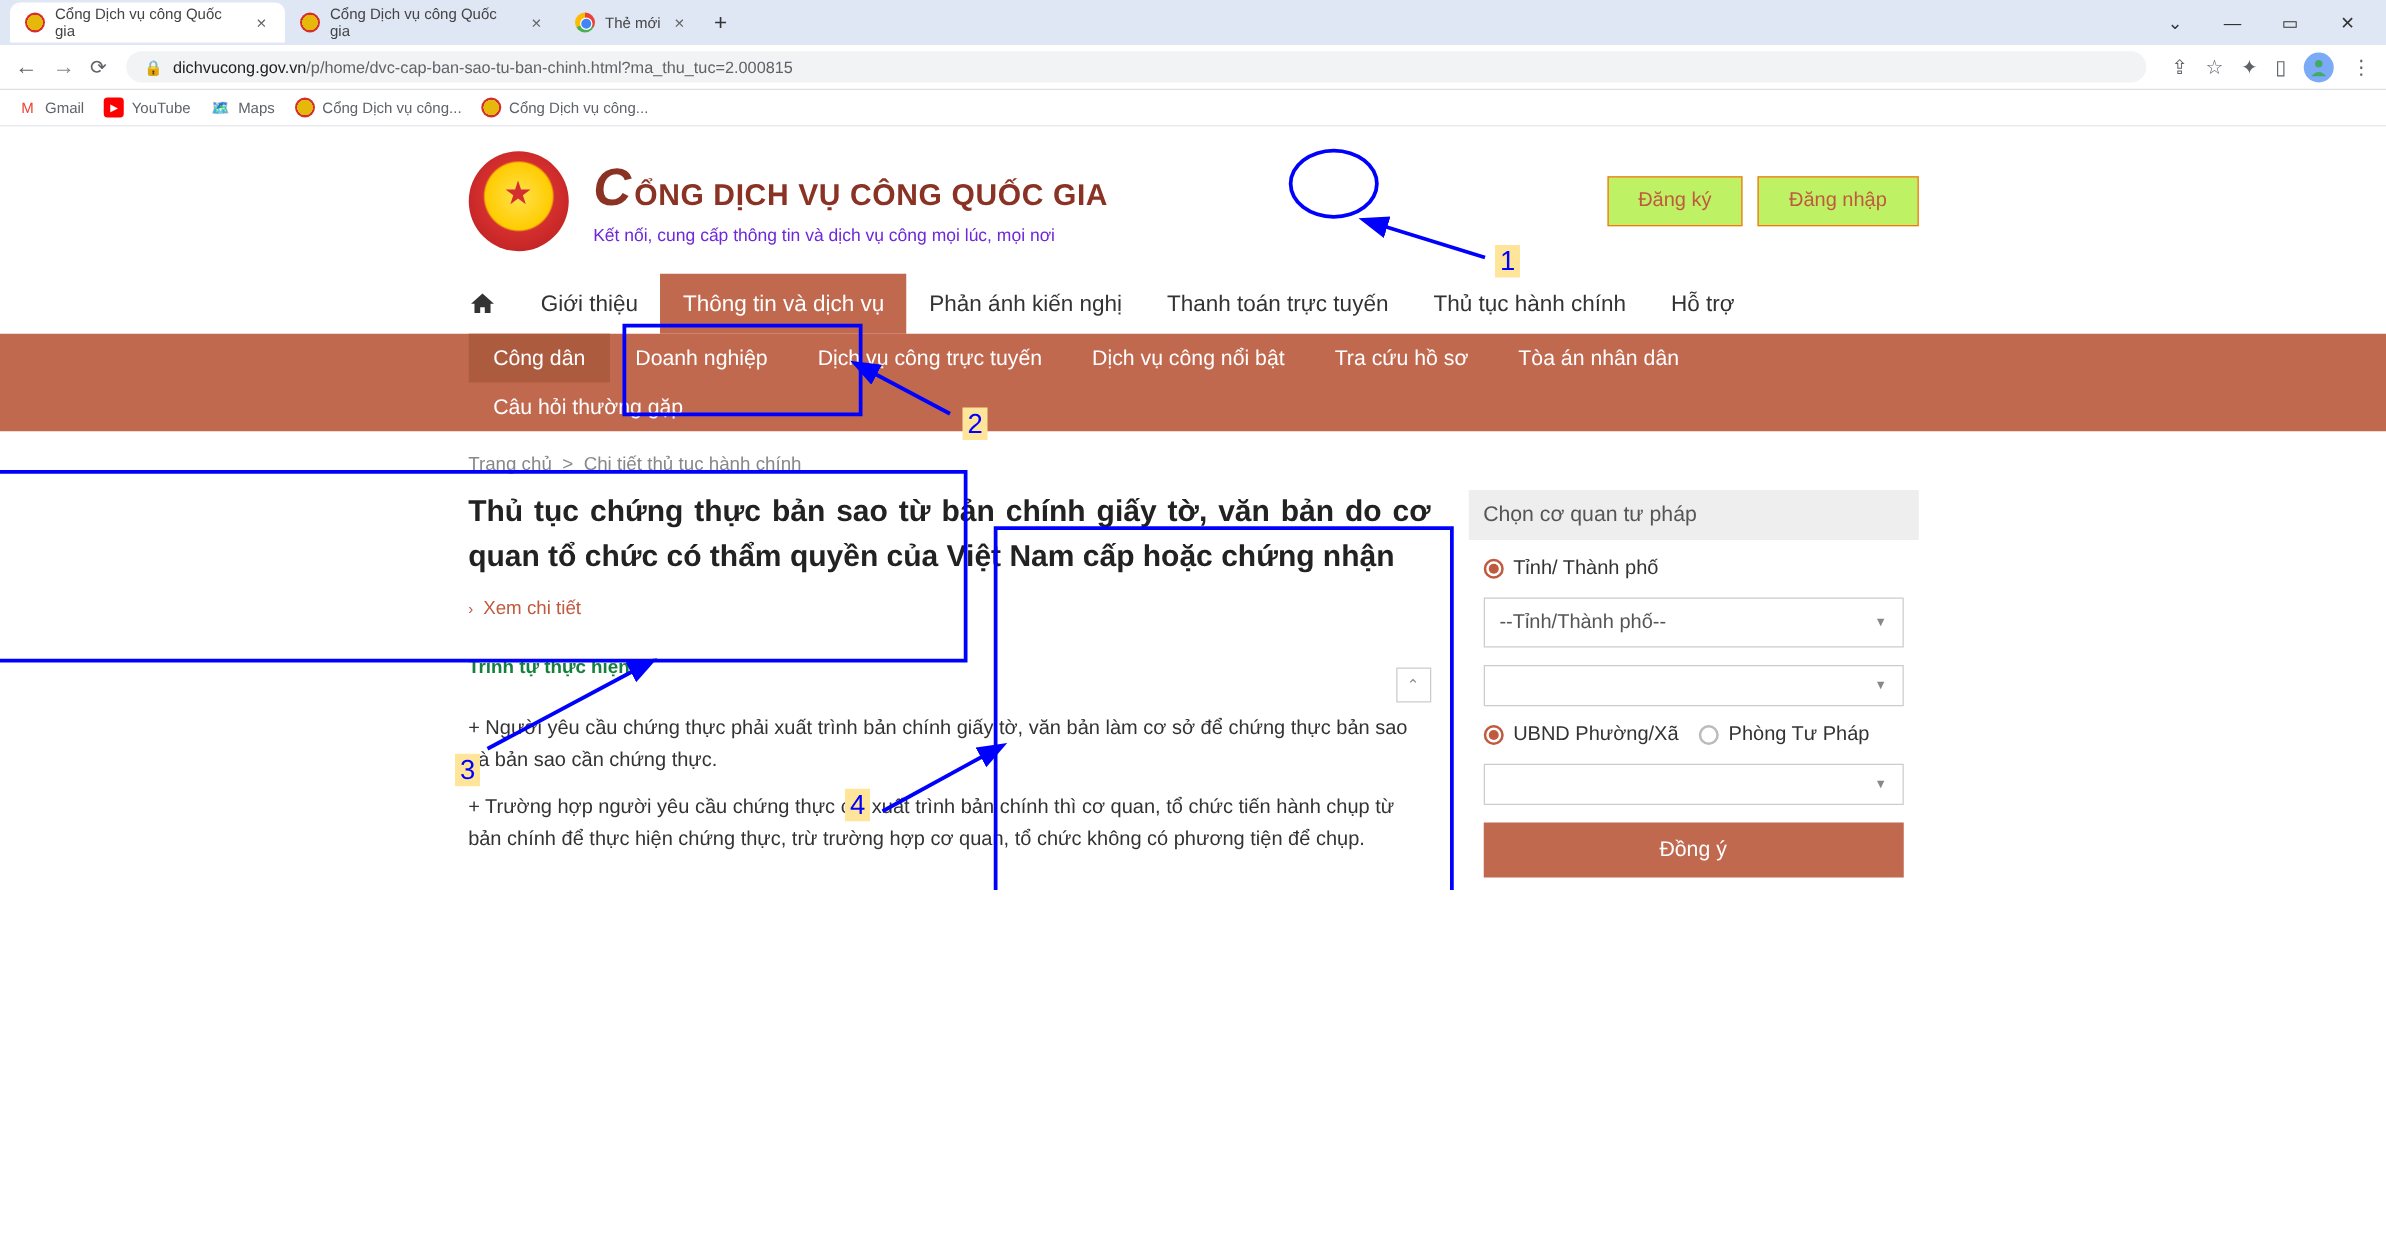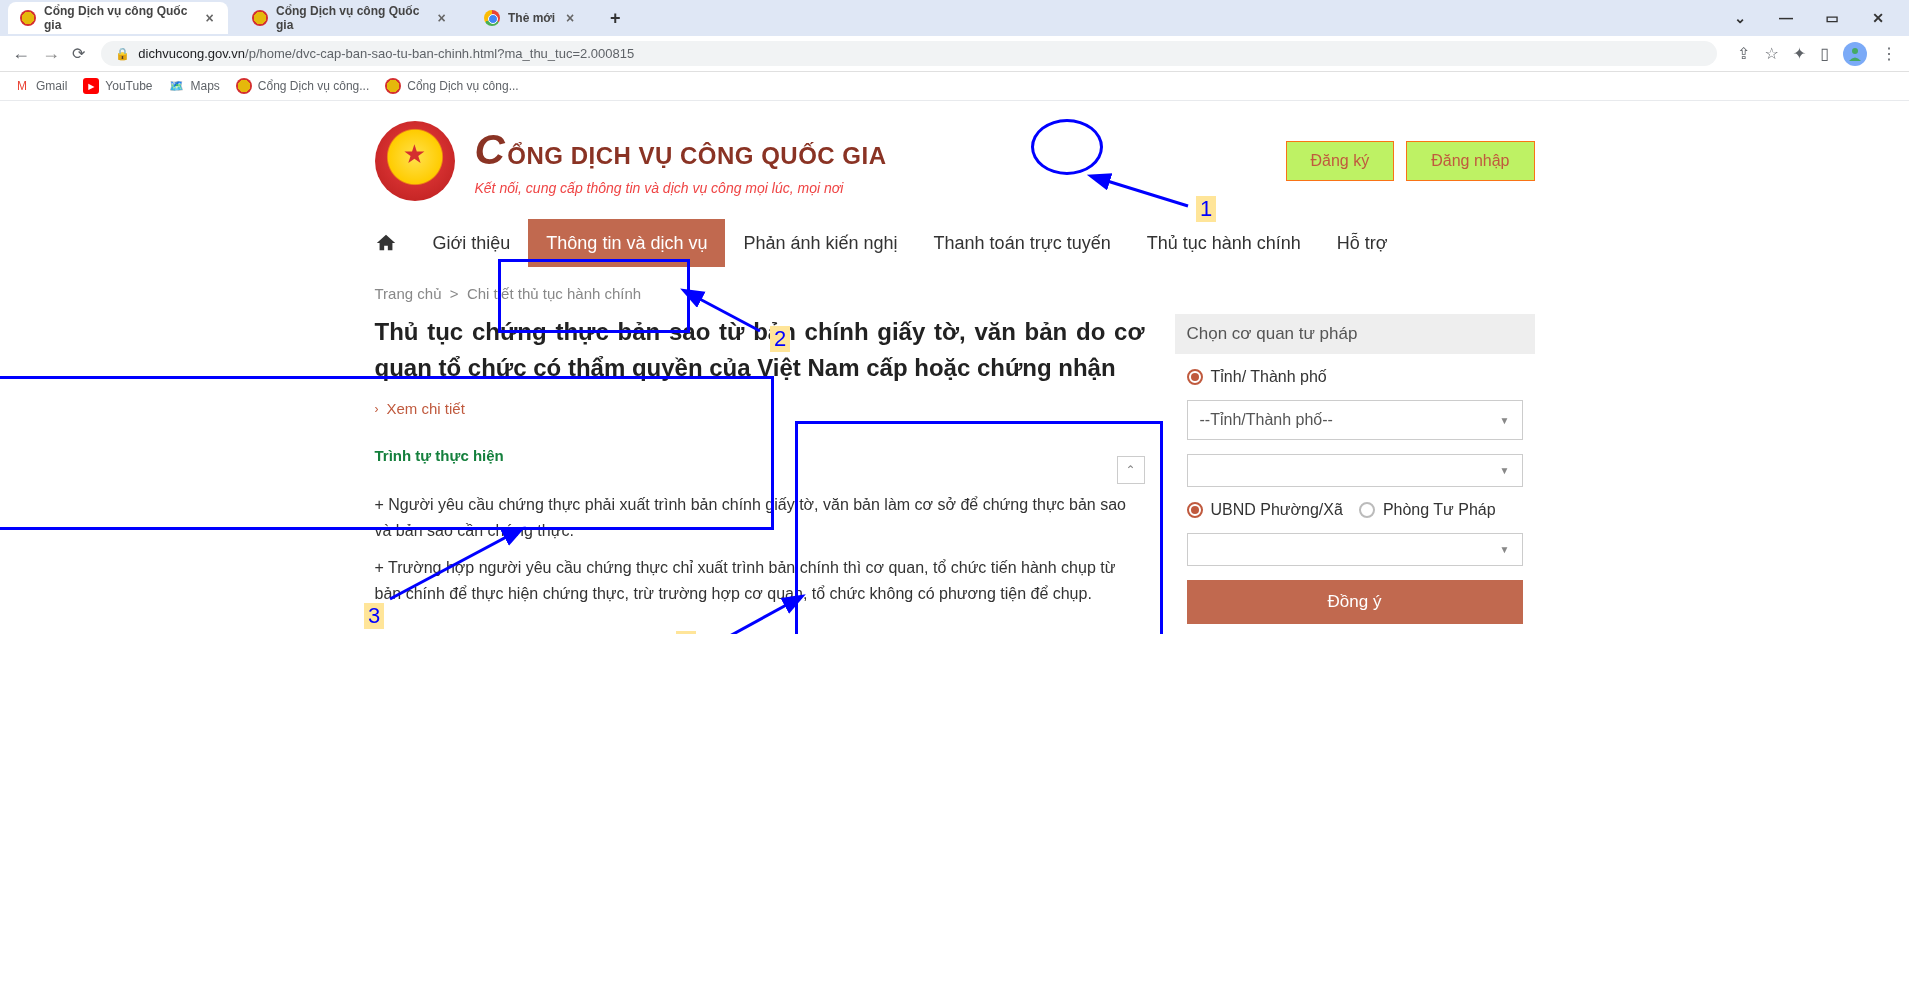--- a/index.html
+++ b/index.html
@@ -1,20 +1,20 @@
 <!DOCTYPE html>
 <html><head>
 <meta charset="utf-8">
 <style>
 * { margin: 0; padding: 0; box-sizing: border-box; font-family: Arial, sans-serif; }
 body { background: #fff; }
 
 
 .browser-chrome { background: #dfe7f5; }
-.tab-bar { display: flex; align-items: center; height: 36px; padding: 0 8px; gap: 12px; font-weight: bold; }
+.tab-bar { display: flex; align-items: center; height: 36px; padding: 0 8px; gap: 0; }
 .tab { display: flex; align-items: center; gap: 8px; padding: 0 12px; height: 32px; border-radius: 8px 8px 0 0; font-size: 12px; color: #444; max-width: 220px; }
 .tab.active { background: #fff; }
 .tab .favicon { width: 16px; height: 16px; flex-shrink: 0; }
 .tab .tab-close { width: 14px; height: 14px; display: flex; align-items: center; justify-content: center; font-size: 14px; color: #666; }
 .new-tab-btn { width: 28px; height: 28px; display: flex; align-items: center; justify-content: center; font-size: 18px; color: #333; }
 .window-controls { margin-left: auto; display: flex; gap: 16px; padding-right: 8px; font-size: 14px; color: #333; }
 .window-controls span { width: 30px; text-align: center; }
 
 .addr-bar { display: flex; align-items: center; gap: 12px; padding: 4px 12px; height: 36px; background: #fff; border-bottom: 1px solid #e0e0e0;}
 .nav-arrow { font-size: 18px; color: #888; }
@@ -37,21 +37,21 @@
 .chrome-ico::after{ content:''; position:absolute; top:4px; left:4px; width:8px; height:8px; background:#4285f4; border-radius:50%; border:1px solid #fff; }
 
 
 .page { width: 100%; }
 .header-wrap { max-width: 1160px; margin: 0 auto; display: flex; align-items: center; justify-content: space-between; padding: 20px 0 18px; }
 .brand { display: flex; align-items: center; gap: 20px; }
 .logo-emblem { width: 80px; height: 80px; background: radial-gradient(circle at 50% 45%, #ffe14d 0%, #ffcc00 45%, #d42f2f 48%, #b71c1c 100%); border-radius: 50%; position: relative; }
 .logo-emblem::after { content: '★'; position: absolute; top: 18px; left: 0; right: 0; text-align: center; font-size: 26px; color: #d42f2f; }
 .brand-text .site-title { font-family: Georgia, serif; color: #8a3324; font-weight: bold; font-size: 24px; letter-spacing: 0.5px; display: flex; align-items: baseline; }
 .brand-text .site-title .big-c { font-size: 42px; font-style: italic; margin-right: 2px; }
-.brand-text .tagline { color: #ef4444; font-size: 14px; margin-top: 6px; font-style: italic; }
+.brand-text .tagline { color: #6d28d9; font-size: 14px; margin-top: 6px; }
 .auth-buttons { display: flex; gap: 12px; }
 .btn-outline { border: 1px solid #f97316; color: #c05a3e; background: #bef264; padding: 10px 24px; font-size: 16px; cursor: pointer; position: relative; }
 
 
 .main-nav { max-width: 1160px; margin: 0 auto; display: flex; align-items: center; height: 48px; font-size: 18px; color: #333; }
 .main-nav .home-ico { width: 40px; font-size: 22px; color: #333; }
 .main-nav > div { padding: 0 18px; height: 48px; display: flex; align-items: center; cursor: pointer; }
 .main-nav > div.active { background: #c1694f; color: #fff; }
 
 
@@ -200,20 +200,31 @@
           </svg>
     </div>
     <div>Giới thiệu</div>
     <div class="active">Thông tin và dịch vụ</div>
     <div>Phản ánh kiến nghị</div>
     <div>Thanh toán trực tuyến</div>
     <div>Thủ tục hành chính</div>
     <div>Hỗ trợ</div>
   </div>
 
+  <div class="sub-nav-bg">
+    <div class="sub-nav">
+      <div class="active">Công dân</div>
+      <div>Doanh nghiệp</div>
+      <div>Dịch vụ công trực tuyến</div>
+      <div>Dịch vụ công nổi bật</div>
+      <div>Tra cứu hồ sơ</div>
+      <div>Tòa án nhân dân</div>
+      <div style="width:100%">Câu hỏi thường gặp</div>
+    </div>
+  </div>
 
   <div class="breadcrumb">
     <a href="#">Trang chủ</a>
     <span> &nbsp;&gt;&nbsp; </span>
     <span>Chi tiết thủ tục hành chính</span>
   </div>
 
   <div class="content">
     <div class="main-col">
       <h1 class="proc-title">Thủ tục chứng thực bản sao từ bản chính giấy tờ, văn bản do cơ quan tổ chức có thẩm quyền của Việt Nam cấp hoặc chứng nhận</h1>

